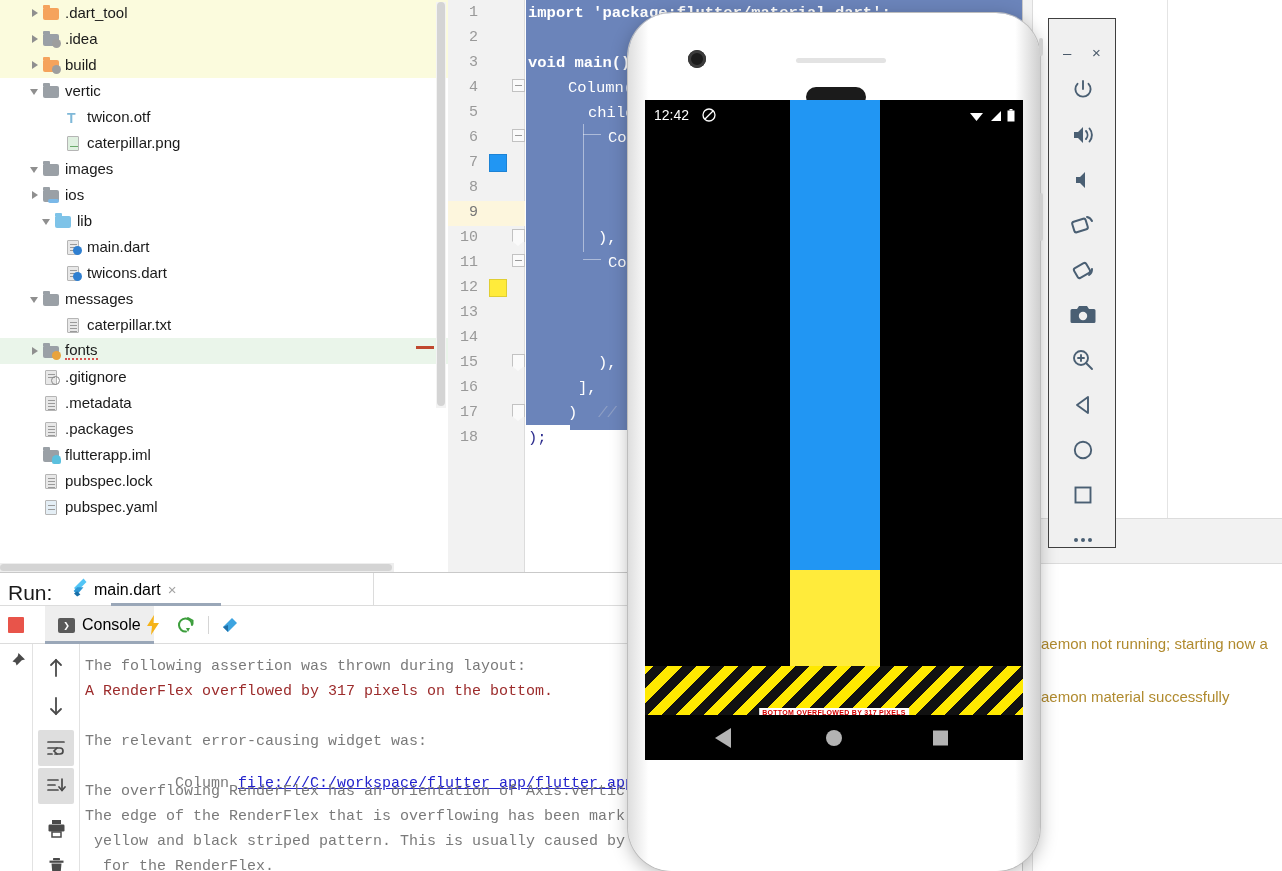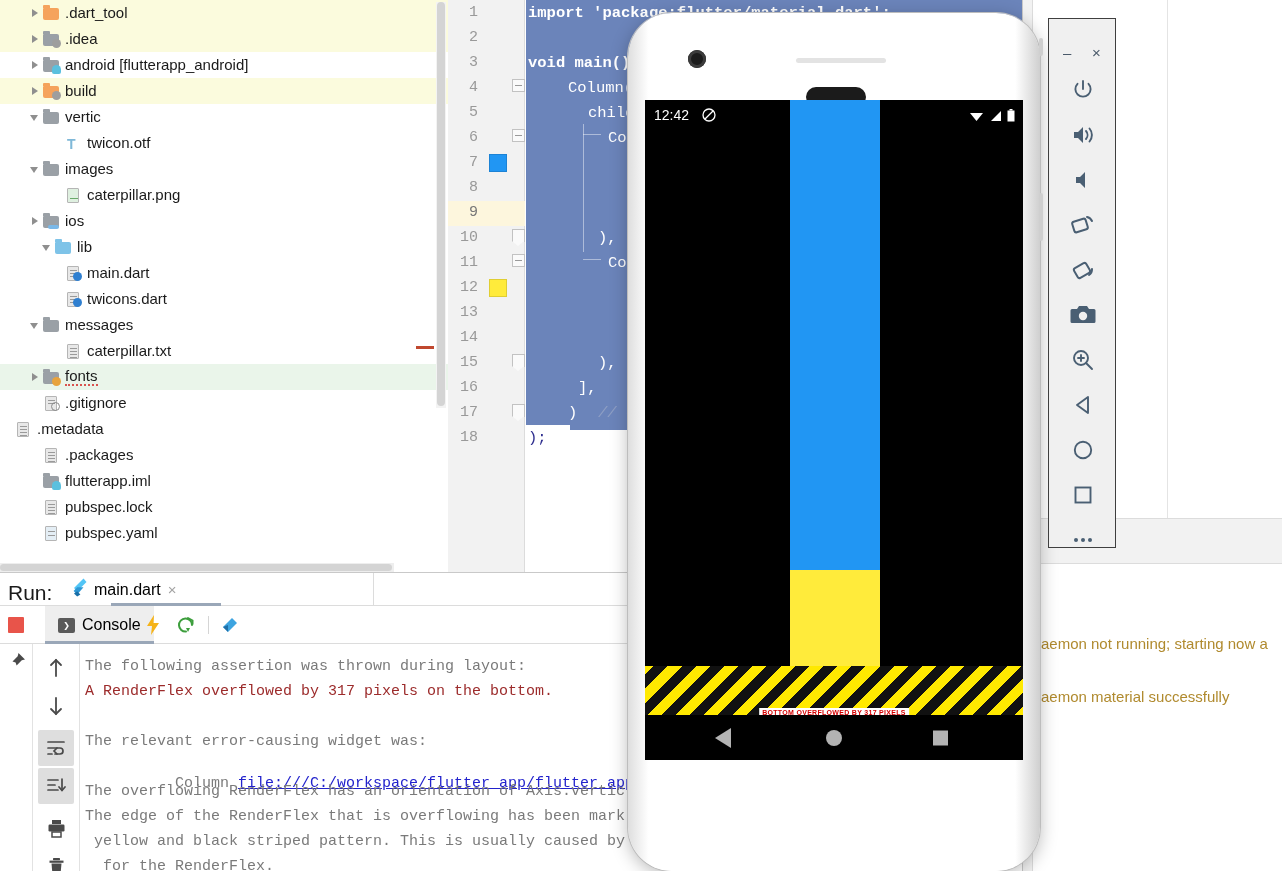--- a/index.html
+++ b/index.html
@@ -197,28 +197,20 @@
           <span class="lbl">.dart_tool</span>
         </div>
         <div class="tree-row hl-yellow" style="padding-left: 28px;">
           <span class="arrow closed"></span>
           <span class="ico">
             <span class="fld fld-gray"></span>
             <span class="badge" style="background:#9e9e9e;border-radius:50%"></span>
           </span>
           <span class="lbl">.idea</span>
         </div>
-        <div class="tree-row" style="padding-left: 28px;">
-          <span class="arrow closed"></span>
-          <span class="ico">
-            <span class="fld fld-gray"></span>
-            <span class="badge" style="background:#5bc0de;border-radius:50% 50% 2px 2px"></span>
-          </span>
-          <span class="lbl">android [flutterapp_android]</span>
-        </div>
         <div class="tree-row hl-yellow" style="padding-left: 28px;">
           <span class="arrow closed"></span>
           <span class="ico">
             <span class="fld fld-orange"></span>
             <span class="badge" style="background:#9e9e9e;border-radius:50%"></span>
           </span>
           <span class="lbl">build</span>
         </div>
         <div class="tree-row" style="padding-left: 28px;">
           <span class="arrow open"></span>
@@ -227,35 +219,35 @@
           </span>
           <span class="lbl">vertic</span>
         </div>
         <div class="tree-row" style="padding-left: 50px;">
           <span class="arrow"></span>
           <span class="ico">
             <span style="position:absolute;left:3px;top:2px;color:#7fb8d8;font-size:14px;font-weight:bold;line-height:14px">T</span>
           </span>
           <span class="lbl">twicon.otf</span>
         </div>
-        <div class="tree-row" style="padding-left: 28px;">
-          <span class="arrow open"></span>
-          <span class="ico">
-            <span class="fld fld-gray"></span>
-          </span>
-          <span class="lbl">images</span>
-        </div>
         <div class="tree-row" style="padding-left: 50px;">
           <span class="arrow"></span>
           <span class="ico">
             <span class="doc" style="background:#dff0e0">
               <i class="ln" style="top:9px;background:#6aa96a;width:8px"></i>
             </span>
           </span>
           <span class="lbl">caterpillar.png</span>
+        </div>
+        <div class="tree-row" style="padding-left: 28px;">
+          <span class="arrow open"></span>
+          <span class="ico">
+            <span class="fld fld-gray"></span>
+          </span>
+          <span class="lbl">images</span>
         </div>
         <div class="tree-row" style="padding-left: 28px;">
           <span class="arrow closed"></span>
           <span class="ico">
             <span class="fld fld-gray"></span>
             <span class="badge" style="background:#7ab8e8;height:4px;bottom:0;right:1px;width:11px"></span>
           </span>
           <span class="lbl">ios</span>
         </div>
         <div class="tree-row" style="padding-left: 40px;">
@@ -320,21 +312,21 @@
           <span class="arrow"></span>
           <span class="ico">
             <span class="doc">
               <i class="ln" style="top:3px"></i>
               <i class="ln" style="top:6px"></i>
             </span>
             <span style="position:absolute;right:0;bottom:0;width:9px;height:9px;border:1.5px solid #8a8a8a;border-radius:50%"></span>
           </span>
           <span class="lbl">.gitignore</span>
         </div>
-        <div class="tree-row" style="">
+        <div class="tree-row" style="padding-left: 28px;">
           <span class="arrow"></span>
           <span class="ico">
             <span class="doc">
               <i class="ln" style="top:3px"></i>
               <i class="ln" style="top:6px"></i>
               <i class="ln" style="top:9px"></i>
               <i class="ln" style="top:12px"></i>
             </span>
           </span>
           <span class="lbl">.metadata</span>

